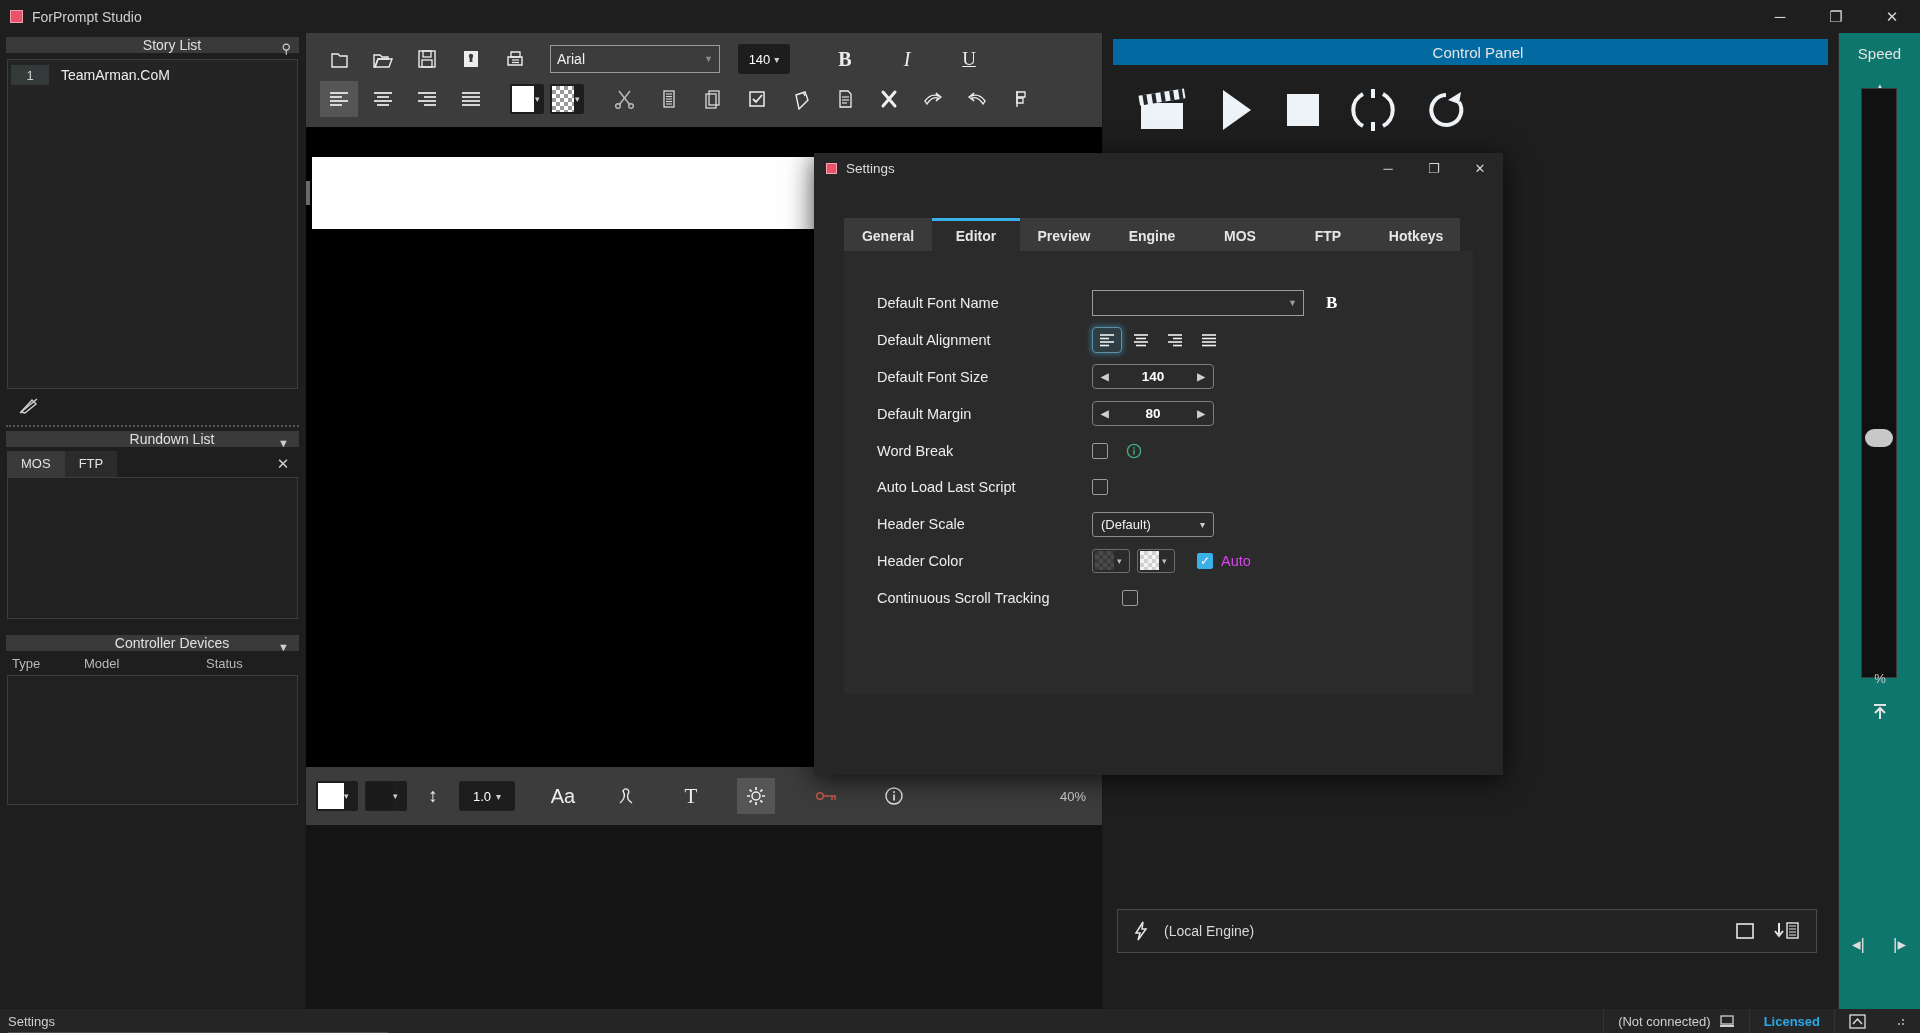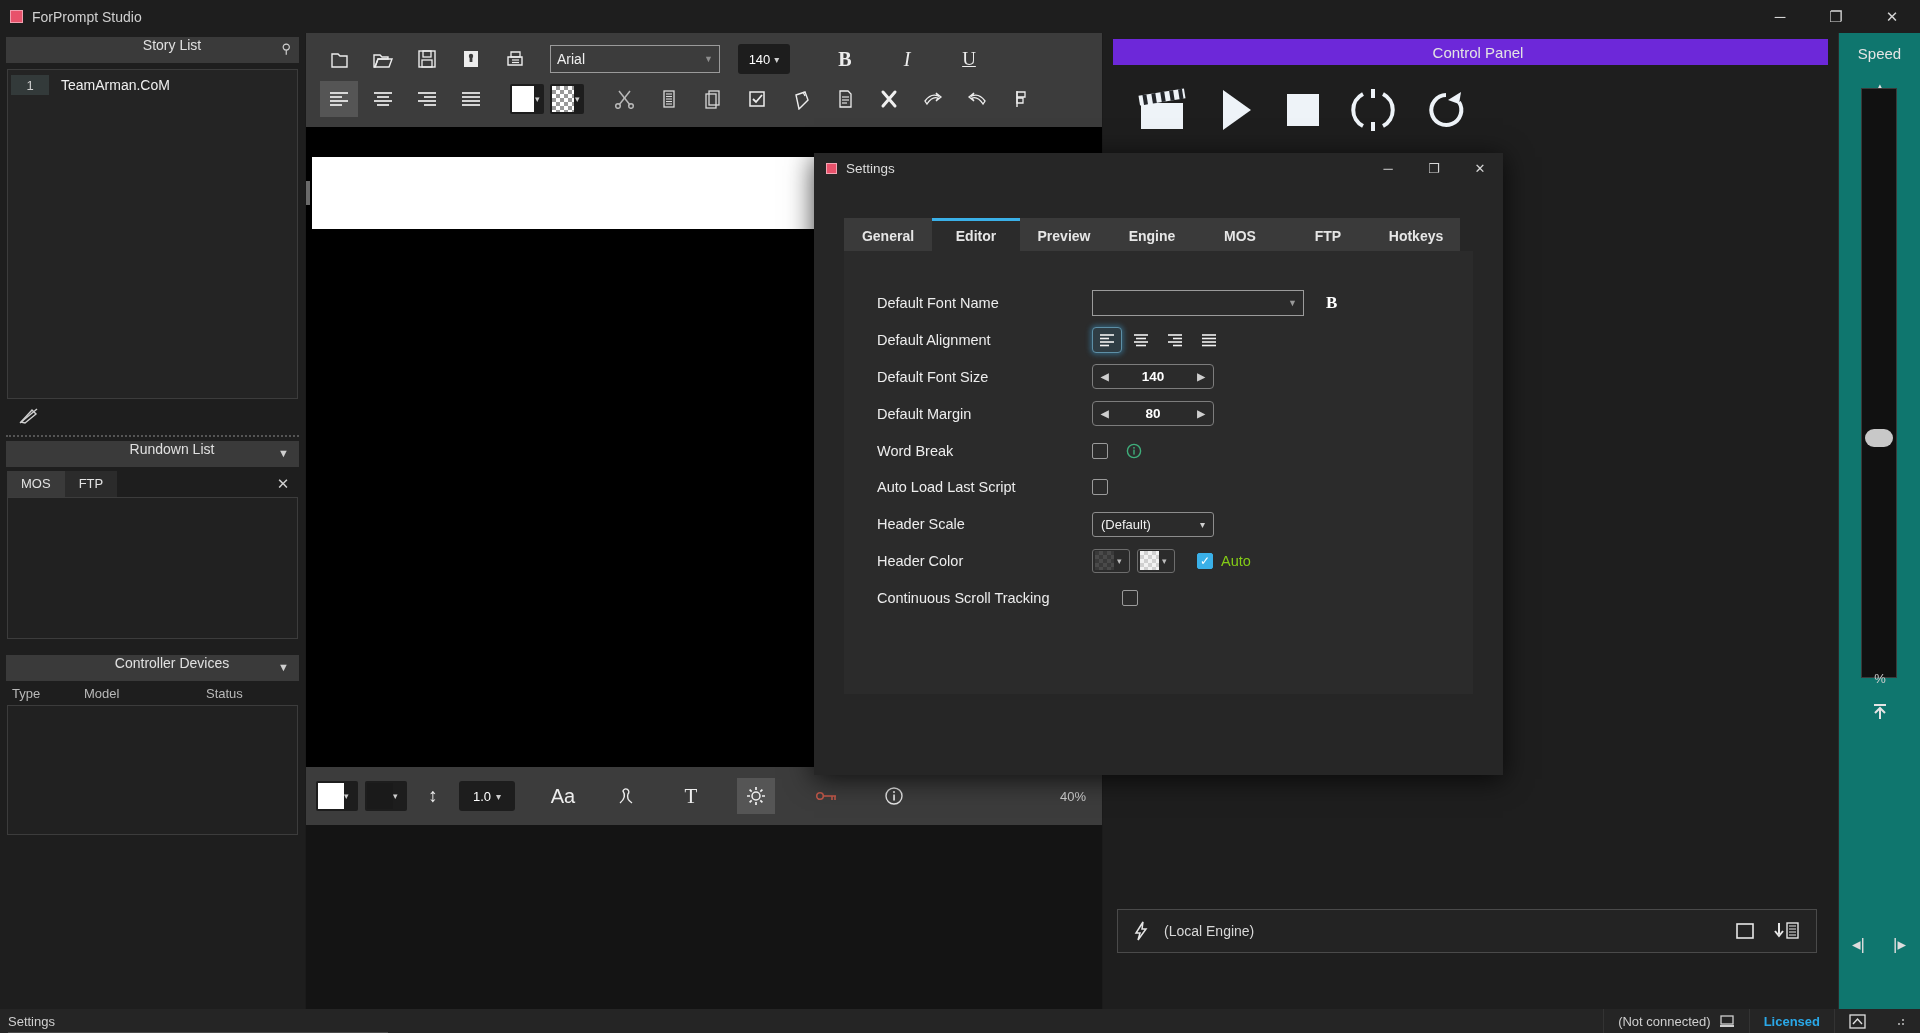--- a/index.html
+++ b/index.html
@@ -12,21 +12,21 @@
     background:#1e1e1e; display:flex; align-items:center; }
   .title-ico { width:13px; height:13px; background:#e8526b; margin-left:10px; margin-right:9px;
     border:1px solid #f0a0b0; }
   .title-txt { font-size:14px; color:#d0d0d0; }
   .win-btns { margin-left:auto; display:flex; height:33px; }
   .win-btn { width:56px; height:33px; display:flex; align-items:center; justify-content:center;
     color:#d4d4d4; font-size:15px; }
 
   
   .left { position:absolute; left:0; top:33px; width:305px; height:980px; background:#1e1e1e; }
-  .panel-hdr { height:26px; background:#3a3a3a; display:flex; 
+  .panel-hdr { height:16px; background:#3a3a3a; display:flex; 
     justify-content:center; position:relative; font-size:14px; color:#e0e0e0; margin:4px 6px 0 6px;padding-left:39px;}
   .panel-hdr .pin { position:absolute; right:8px; top:4px; font-size:13px; color:#cfcfcf; }
   .panel-hdr .caret { position:absolute; right:10px; top:6px; font-size:11px; color:#cfcfcf; }
   .story-box { margin:6px 7px 0 7px; height:330px; background:#242424; border:1px solid #3c3c3c; }
   .story-row { display:flex; height:22px; align-items:center; margin:4px 3px; }
   .story-num { width:38px; height:20px; background:#333a3a; display:flex; align-items:center;
     justify-content:center; font-size:13px; color:#cfcfcf; }
   .story-name { font-size:14px; color:#efefef; margin-left:12px; }
   .mini-bar { height:34px; display:flex; align-items:center; padding:0 18px; }
   .mini-bar .ic { color:#d0d0d0; font-size:16px; }
@@ -73,21 +73,21 @@
     padding:0 10px; gap:7px; position:relative; }
   .bb-swatch { width:42px; height:30px; display:flex; align-items:center; background:#1d1d1d;
     border-radius:2px; }
   .bb-swatch .sw { width:26px; height:26px; margin-left:2px; }
   .lh { width:56px; height:30px; background:#1d1d1d; border-radius:3px; display:flex;
     align-items:center; justify-content:center; gap:5px; font-size:13px; color:#fff; }
   .zoom-lbl { position:absolute; right:16px; font-size:13px; color:#cfcfcf; }
 
   
   .right { position:absolute; left:1103px; top:33px; width:817px; height:980px; background:#1e1e1e; }
-  .cp-hdr { margin:6px 10px 0 10px; height:26px; background:#6d28d9; display:flex;
+  .cp-hdr { margin:6px 10px 0 10px; height:26px; background:#0369a1; display:flex;
     align-items:center; justify-content:center; font-size:15px; color:#e4e4e4;padding-left:15px; }
   .cp-btns { display:flex; align-items:center; justify-content:space-around; height:90px;
     padding:0 20px; width:400px; }
   .cp-btns .ic { color:#eef3f8; }
   .speed-col { position:absolute; right:0; top:0; width:82px; height:980px; background:#0f766e;
     border-left:1px solid #2b2b2b; }
   .speed-hdr { text-align:center; font-size:15px; color:#e4e4e4; padding-top:12px; }
   .speed-track { position:absolute; left:22px; top:55px; width:36px; height:590px;
     background:#111; border:1px solid #3a3a3a; }
   .speed-thumb { position:absolute; left:3px; top:340px; width:28px; height:18px;
@@ -153,21 +153,21 @@
   .csw .pat { width:19px; height:19px; }
   .csw .cv { font-size:9px; color:#bdbdbd; margin-left:3px; }
   .pat-dark { background-image:
       linear-gradient(45deg,#4a4a4a 25%,transparent 25%,transparent 75%,#4a4a4a 75%),
       linear-gradient(45deg,#4a4a4a 25%,#393939 25%,#393939 75%,#4a4a4a 75%);
     background-size:8px 8px; background-position:0 0,4px 4px; }
   .pat-light { background-image:
       linear-gradient(45deg,#d0d0d0 25%,transparent 25%,transparent 75%,#d0d0d0 75%),
       linear-gradient(45deg,#d0d0d0 25%,#f2f2f2 25%,#f2f2f2 75%,#d0d0d0 75%);
     background-size:8px 8px; background-position:0 0,4px 4px; }
-  .auto-lbl { font-size:14.5px; color:#84cc16; margin-left:8px; }
+  .auto-lbl { font-size:14.5px; color:#d946ef; margin-left:8px; }
   .sel-combo { width:122px; height:25px; background:#2b2b2b; border:1px solid #8d8d8d;
     border-radius:3px; display:flex; align-items:center; padding:0 8px; font-size:13px;
     color:#f0f0f0; justify-content:space-between; }
   .dlgbtns { display:flex; align-items:center; margin:24px 30px 0 30px; }
   .dbtn { width:97px; height:38px; background:#3a3a3a; border-radius:4px; display:flex;
     align-items:center; justify-content:center; font-size:14px; color:#ececec; }
   .dbtn.apply { margin-left:auto; }
   .gap12 { width:24px; }
   svg { display:block; }
 </style>

